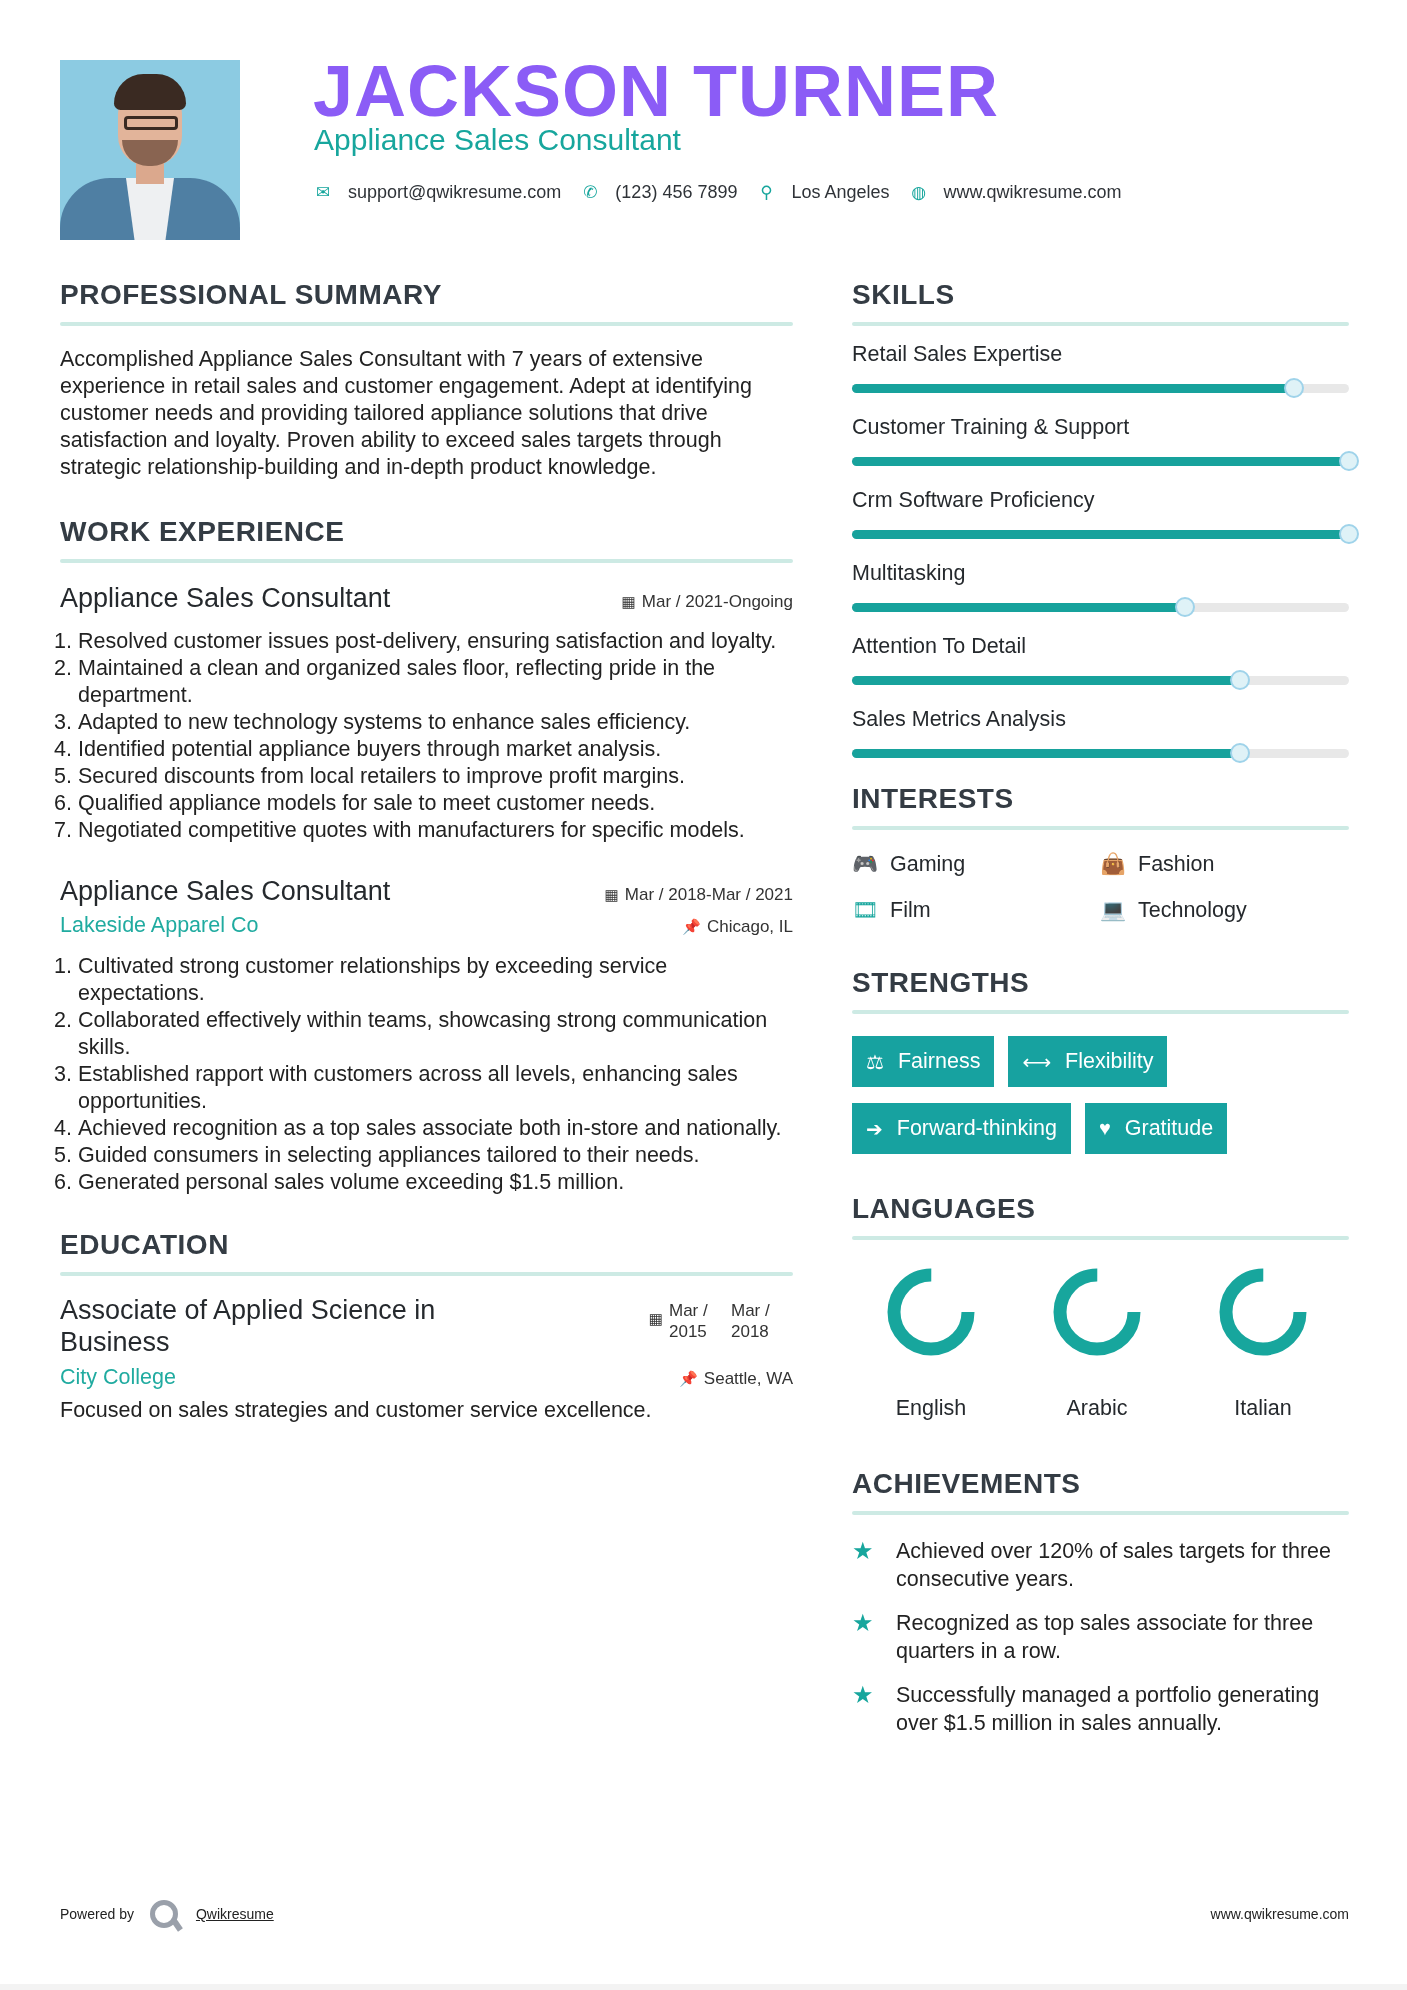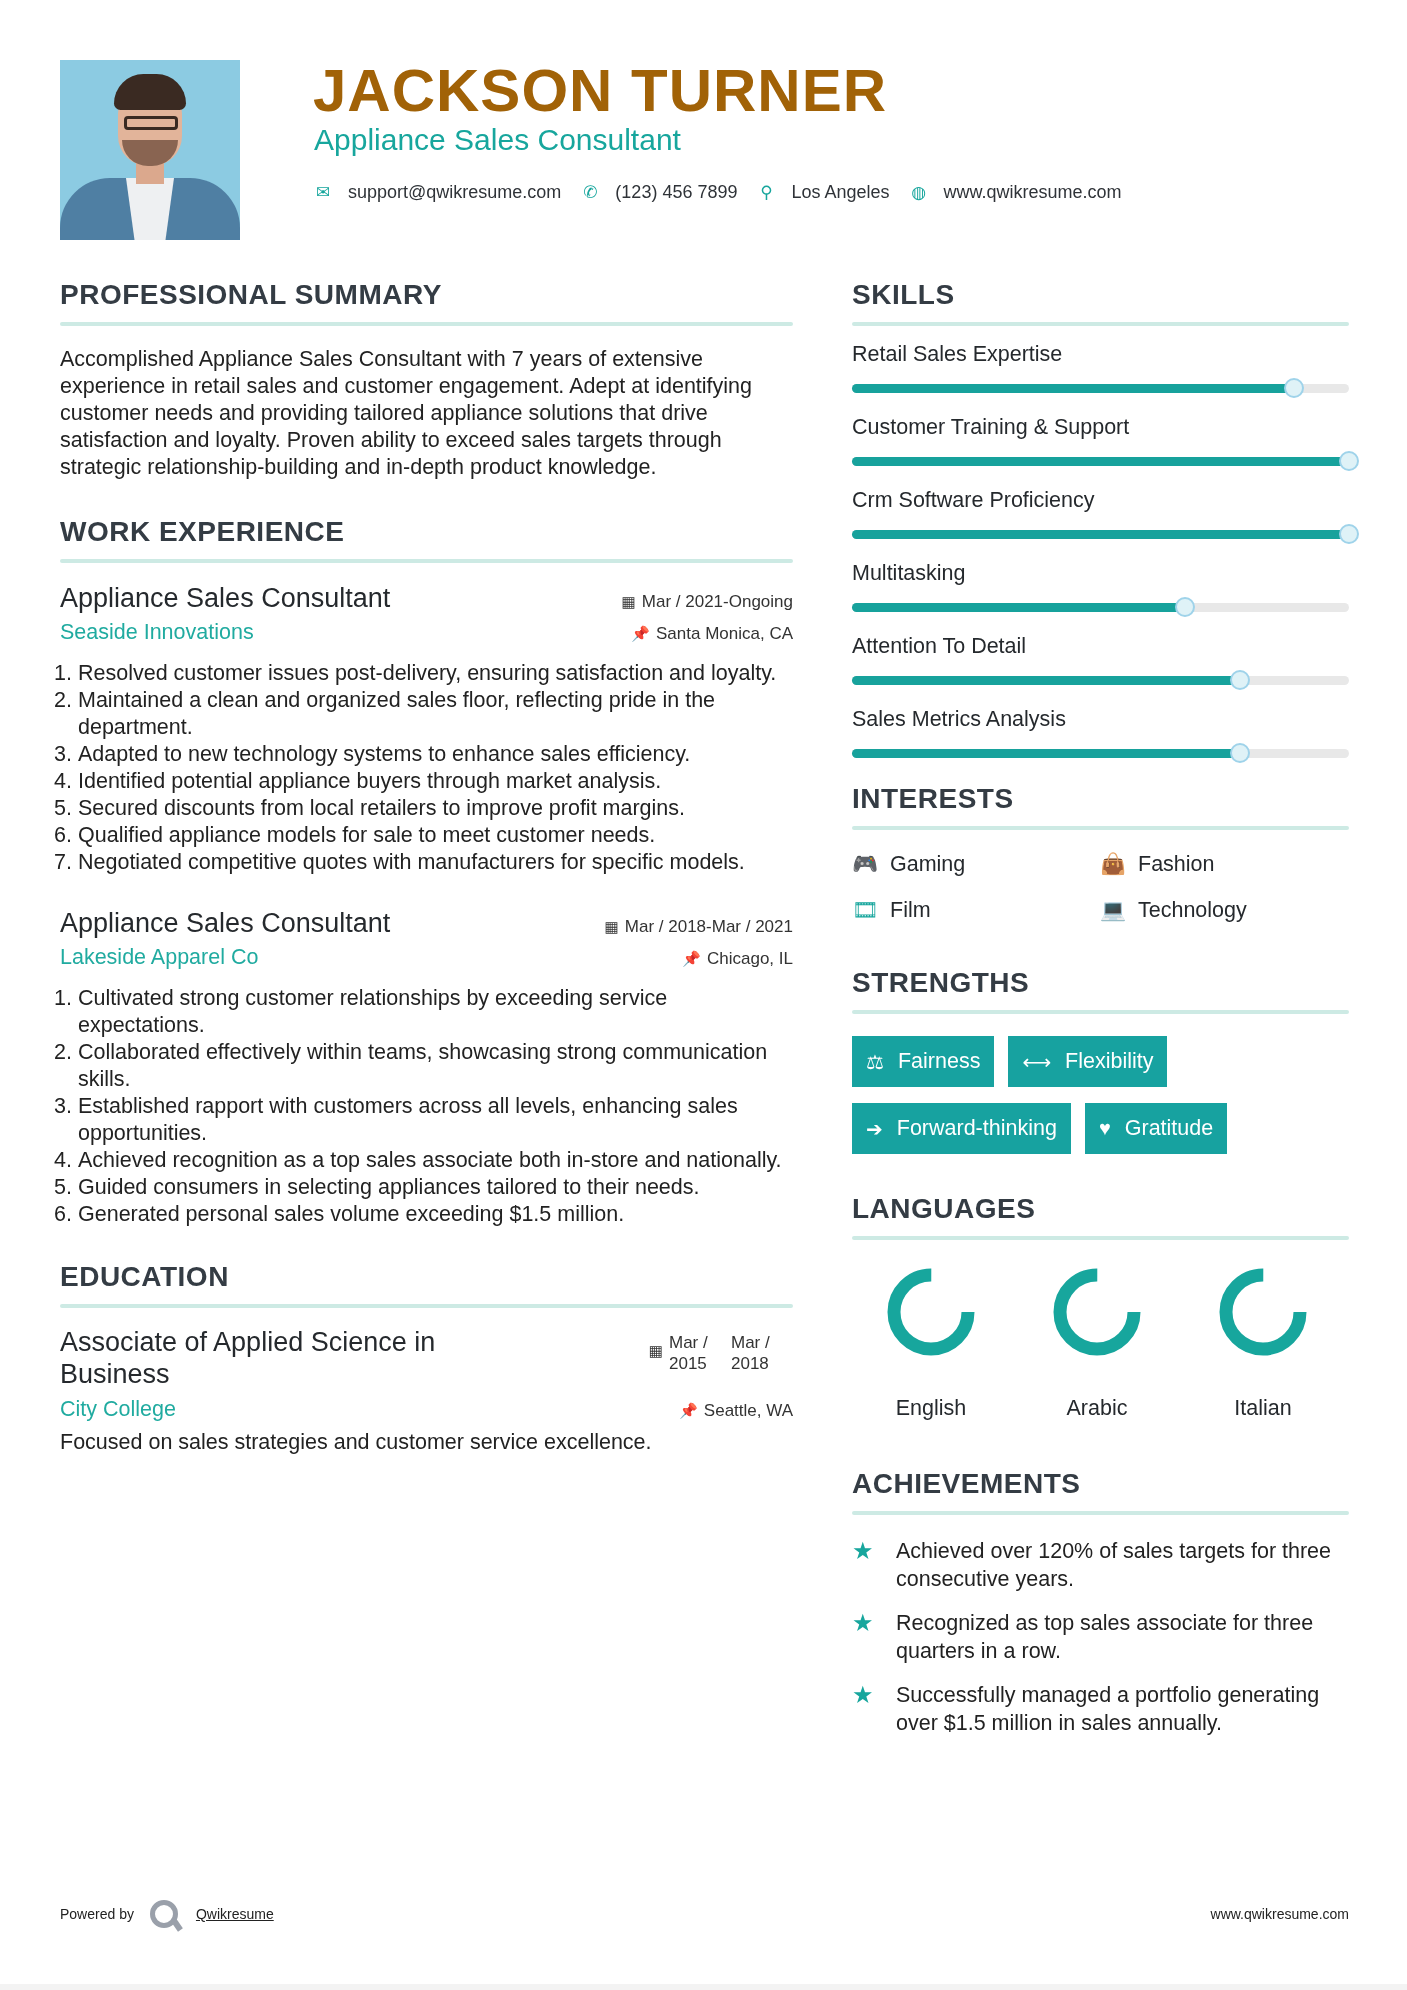--- a/index.html
+++ b/index.html
@@ -8,21 +8,21 @@
 
   .photo { position: absolute; left: 60px; top: 60px; width: 180px; height: 180px; background: #8ccbe2; overflow: hidden; }
   .photo .head { position: absolute; left: 58px; top: 22px; width: 64px; height: 84px; background: #e2b49a; border-radius: 32px 32px 30px 30px; }
   .photo .hair { position: absolute; left: 54px; top: 14px; width: 72px; height: 36px; background: #3a2a22; border-radius: 36px 36px 8px 8px; }
   .photo .glasses { position: absolute; left: 64px; top: 56px; width: 54px; height: 14px; border: 3px solid #3a2a22; border-radius: 4px; }
   .photo .beard { position: absolute; left: 62px; top: 80px; width: 56px; height: 26px; background: #6b4a38; border-radius: 0 0 28px 28px; opacity: 0.75; }
   .photo .neck { position: absolute; left: 76px; top: 100px; width: 28px; height: 24px; background: #dba88d; }
   .photo .jacket { position: absolute; left: 0; top: 118px; width: 180px; height: 70px; background: #4f7fa3; border-radius: 50px 50px 0 0; }
   .photo .shirt { position: absolute; left: 66px; top: 118px; width: 48px; height: 70px; background: #eef0f2; clip-path: polygon(0 0, 100% 0, 80% 100%, 20% 100%); }
 
-  .name { position: absolute; left: 313px; top: 58px; font-size: 60px; font-weight: bold; color: #a16207; letter-spacing: 1px; line-height: 66px; }
+  .name { position: absolute; left: 313px; top: 58px; font-size: 72px; font-weight: bold; color: #8b5cf6; letter-spacing: 1px; line-height: 66px; }
   .title { position: absolute; left: 314px; top: 122px; font-size: 30px; color: #17a69d; line-height: 36px; }
   .contacts { position: absolute; left: 314px; top: 179px; display: flex; align-items: center; font-size: 18px; color: #2f3338; height: 26px; }
   .contacts .ic { color: #17a69d; font-size: 17px; width: 18px; text-align: center; margin-right: 16px; }
   .contacts .txt { margin-right: 20px; }
 
   .col-left { position: absolute; left: 60px; top: 278px; width: 733px; }
   .col-right { position: absolute; left: 852px; top: 278px; width: 497px; }
 
   .sec-h { font-size: 28px; font-weight: bold; color: #343c44; letter-spacing: 0.5px; line-height: 34px; }
   .sec-rule { height: 4px; background: #cdeae4; margin-top: 10px; border-radius: 2px; }
@@ -118,24 +118,20 @@
     <div class="sec-rule"></div>
 
     <div class="job" style="margin-top:18px;">
       <div class="job-head">
         <div class="job-title">Appliance Sales Consultant</div>
         <div class="job-date">
             <span class="small-ic">▦</span>
             <span>Mar / 2021-Ongoing</span>
           </div>
       </div>
-      <div class="job-sub">
-        <div class="company">Seaside Innovations</div>
-        <div class="loc"><span class="small-ic">📌</span><span>Santa Monica, CA</span></div>
-      </div>
       <ol class="resp">
         <li>Resolved customer issues post-delivery, ensuring satisfaction and loyalty.</li>
         <li>Maintained a clean and organized sales floor, reflecting pride in the department.</li>
         <li>Adapted to new technology systems to enhance sales efficiency.</li>
         <li>Identified potential appliance buyers through market analysis.</li>
         <li>Secured discounts from local retailers to improve profit margins.</li>
         <li>Qualified appliance models for sale to meet customer needs.</li>
         <li>Negotiated competitive quotes with manufacturers for specific models.</li>
       </ol>
     </div>

